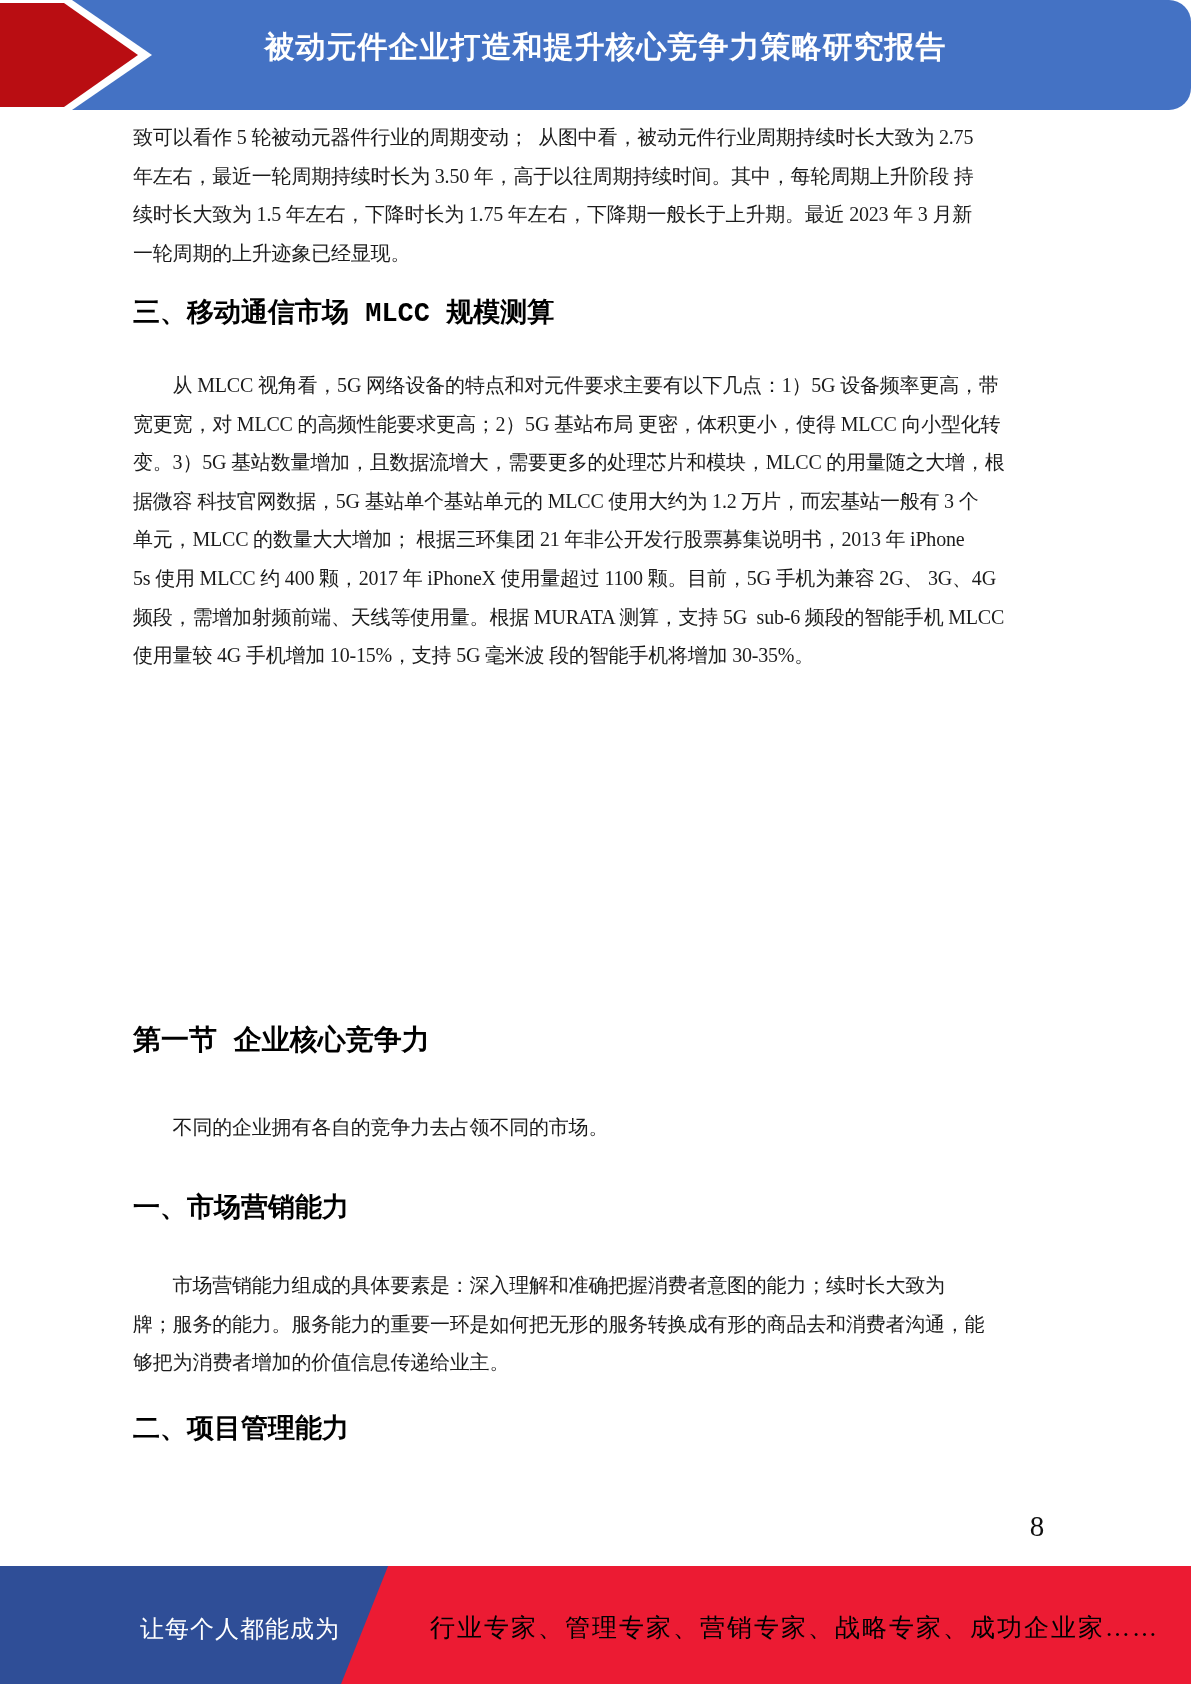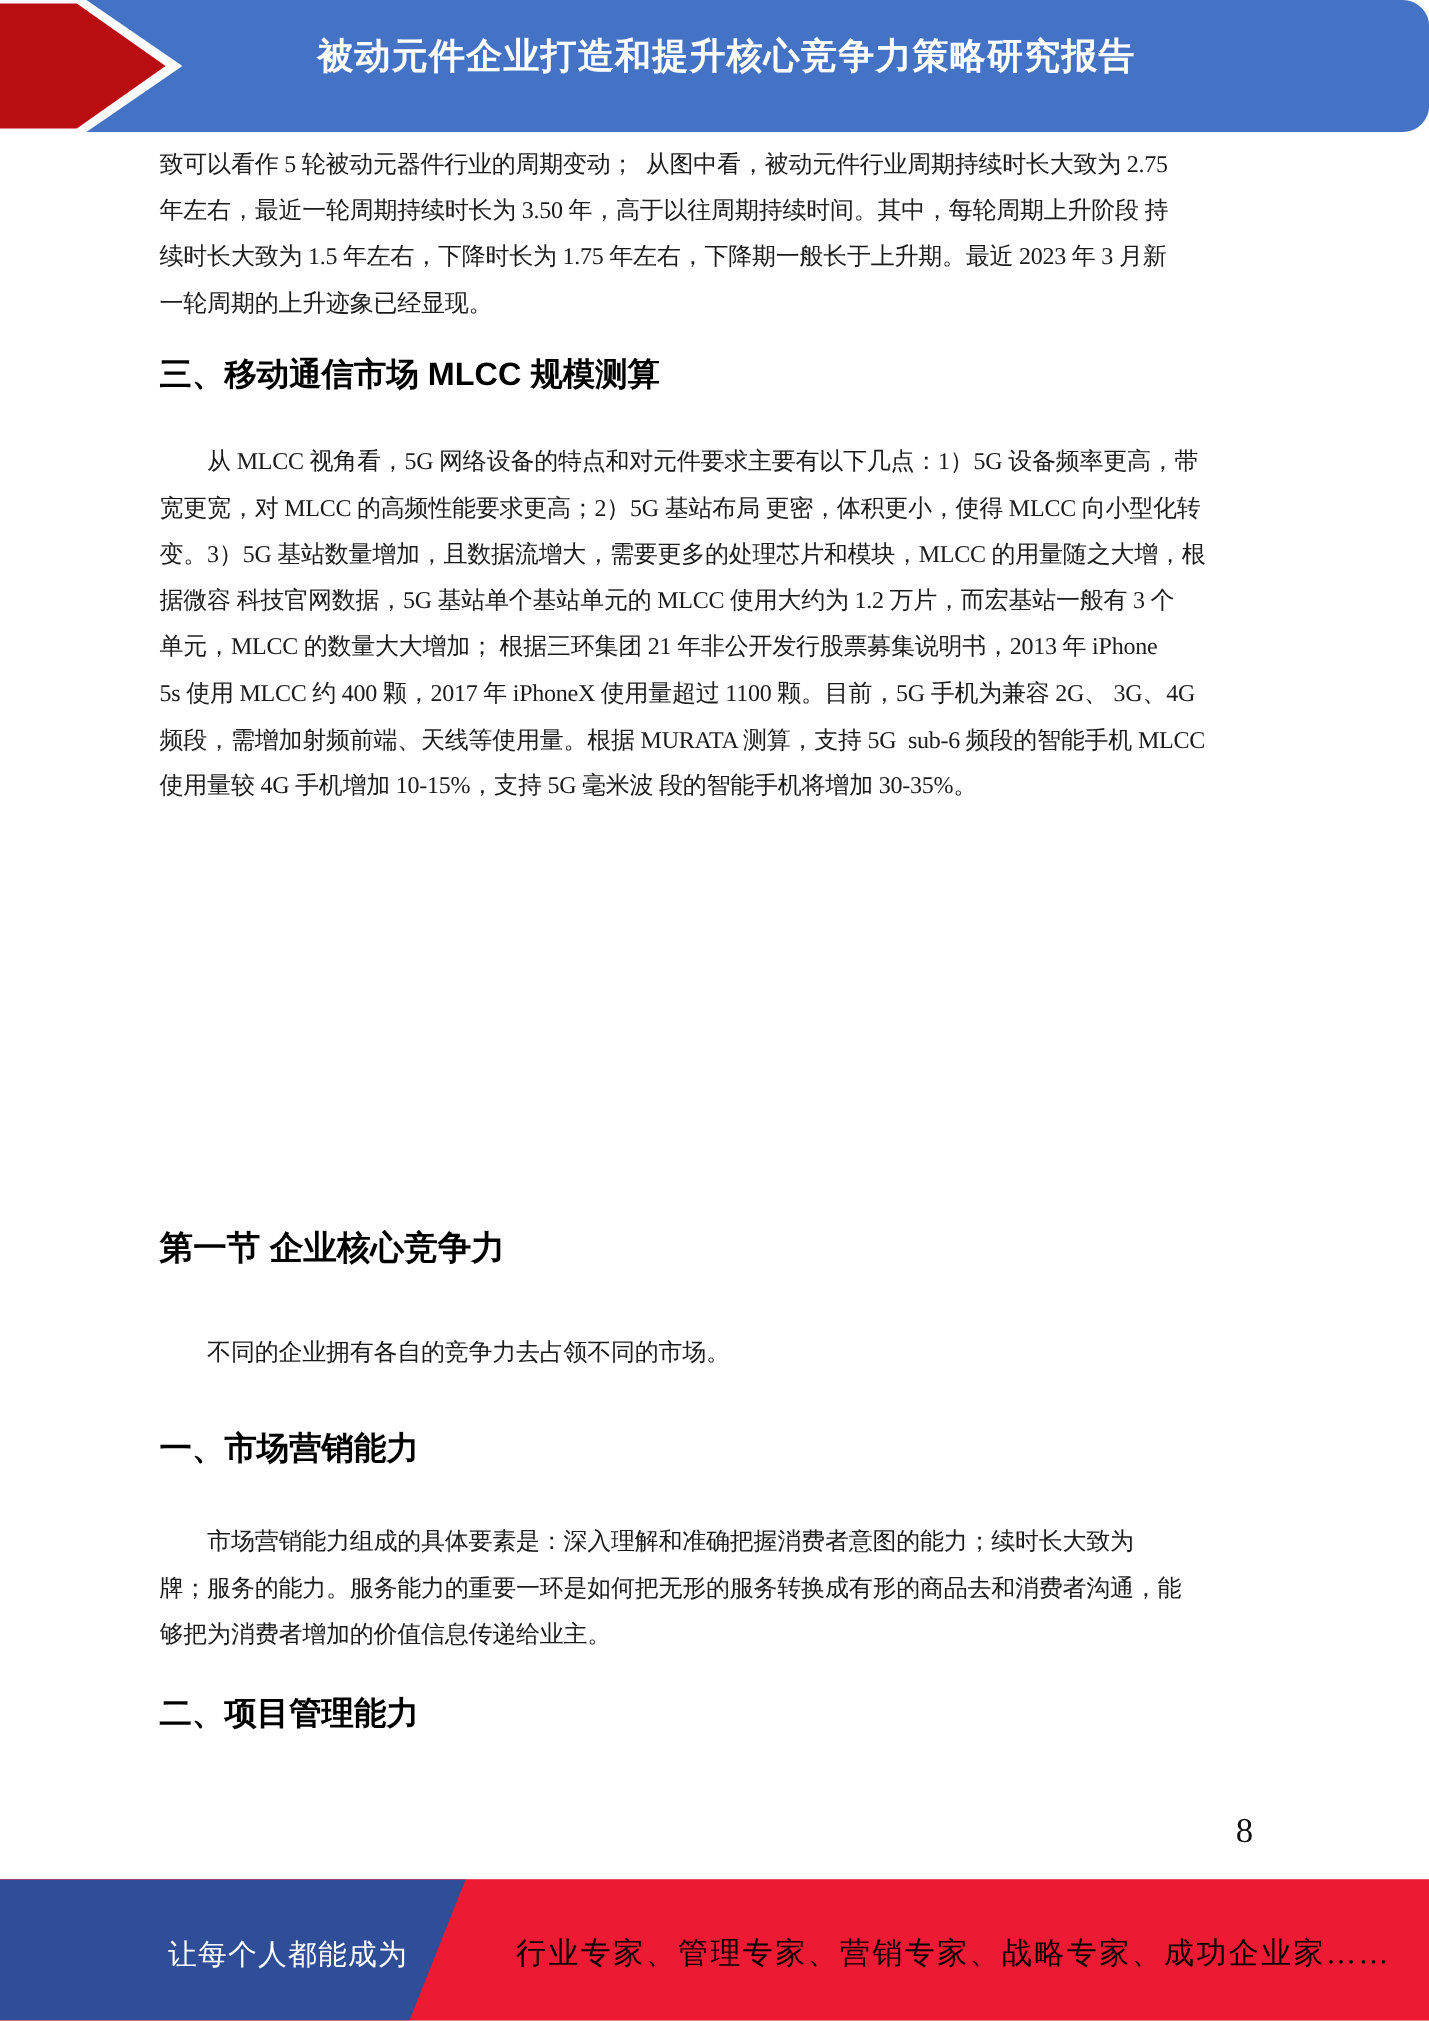--- a/index.html
+++ b/index.html
@@ -28,21 +28,21 @@
     font-size:20px; line-height:38.6px; letter-spacing:-0.2px;
     white-space:pre; text-align:left;
   }
   .p-cycle    { top:118px; }
   .p-mlcc     { top:366px; }
   .p-core     { top:1108px; }
   .p-marketing{ top:1266px; }
 
   .hd {
     position:absolute; left:133px; margin:0; color:#000;
-    font-family:Liberation Sans, sans-serif; font-weight:bold;
+    font-family:Liberation Mono, monospace; font-weight:bold;
     white-space:nowrap;
   }
   .h-mlcc     { top:294px;  font-size:27px; }
   .h-chapter  { top:898px;  font-size:33px; letter-spacing:1px; }
   .h-section  { top:1021px; font-size:28px; }
   .h-marketing{ top:1189px; font-size:27px; }
   .h-project  { top:1410px; font-size:27px; }
 
   .page-number {
     position:absolute; left:1015px; top:1510px; width:44px; text-align:center;

